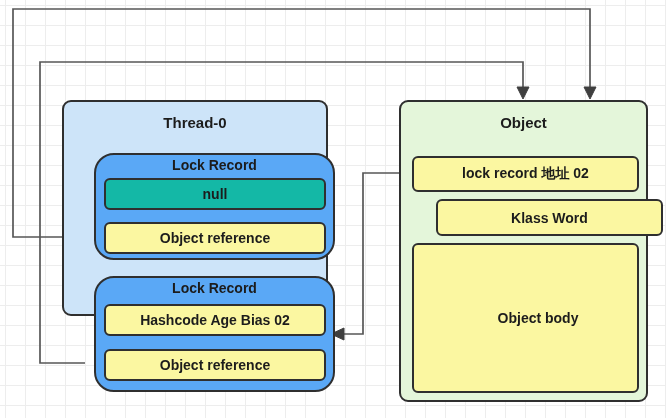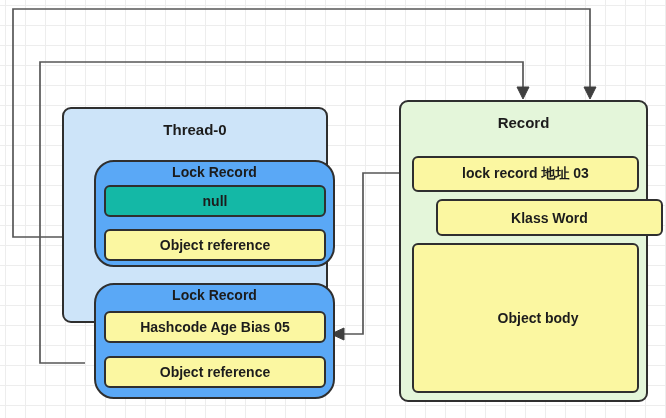--- a/index.html
+++ b/index.html
@@ -35,21 +35,21 @@
     stroke: #3f3f3f;
   }
   .box {
     position: absolute;
     box-sizing: border-box;
     border: 2px solid #2f2f2f;
     border-radius: 9px;
     color: #1c1c1c;
     font-weight: bold;
   }
-  .thread-box  { left: 62px;  top: 100px; width: 266px; height: 216px; margin-top: 7px; }
+  .thread-box  { left: 62px;  top: 100px; width: 266px; height: 216px; }
   .object-box  { left: 399px; top: 100px; width: 249px; height: 302px; }
   .box-title {
     position: absolute;
     left: 0; right: 0;
     top: 12px;
     text-align: center;
     font-size: 15px;
     font-weight: bold;
   }
   .lock-record {
@@ -113,25 +113,25 @@
     <div class="box-title">Thread-0</div>
 
     <div class="lock-record lock-record-1" style="background-color: rgb(90, 168, 246);">
       <div class="lock-record-label">Lock Record</div>
       <div class="row lr-row lr1-row-null" style="background-color: #14b8a6;">null</div>
       <div class="row lr-row lr1-row-objref" style="background-color: rgb(251, 247, 161);">Object reference</div>
     </div>
 
     <div class="lock-record lock-record-2" style="background-color: rgb(90, 168, 246);">
       <div class="lock-record-label">Lock Record</div>
-      <div class="row lr-row lr2-row-hash" style="background-color: rgb(251, 247, 161);">Hashcode Age Bias 05</div>
+      <div class="row lr-row lr2-row-hash" style="background-color: rgb(251, 247, 161);">Hashcode Age Bias 02</div>
       <div class="row lr-row lr2-row-objref" style="background-color: rgb(251, 247, 161);">Object reference</div>
     </div>
   </div>
 
   <div class="box object-box" style="background-color: rgb(228, 246, 218);">
-    <div class="box-title">Record</div>
-    <div class="row obj-row obj-row-addr" style="background-color: rgb(251, 247, 161);">lock record 地址 03</div>
+    <div class="box-title">Object</div>
+    <div class="row obj-row obj-row-addr" style="background-color: rgb(251, 247, 161);">lock record 地址 02</div>
     <div class="row obj-row obj-row-klass" style="background-color: rgb(251, 247, 161);">Klass Word</div>
     <div class="row obj-row obj-row-body" style="background-color: rgb(251, 247, 161);">Object body</div>
   </div>
 
 </div>
 
 </body></html>

